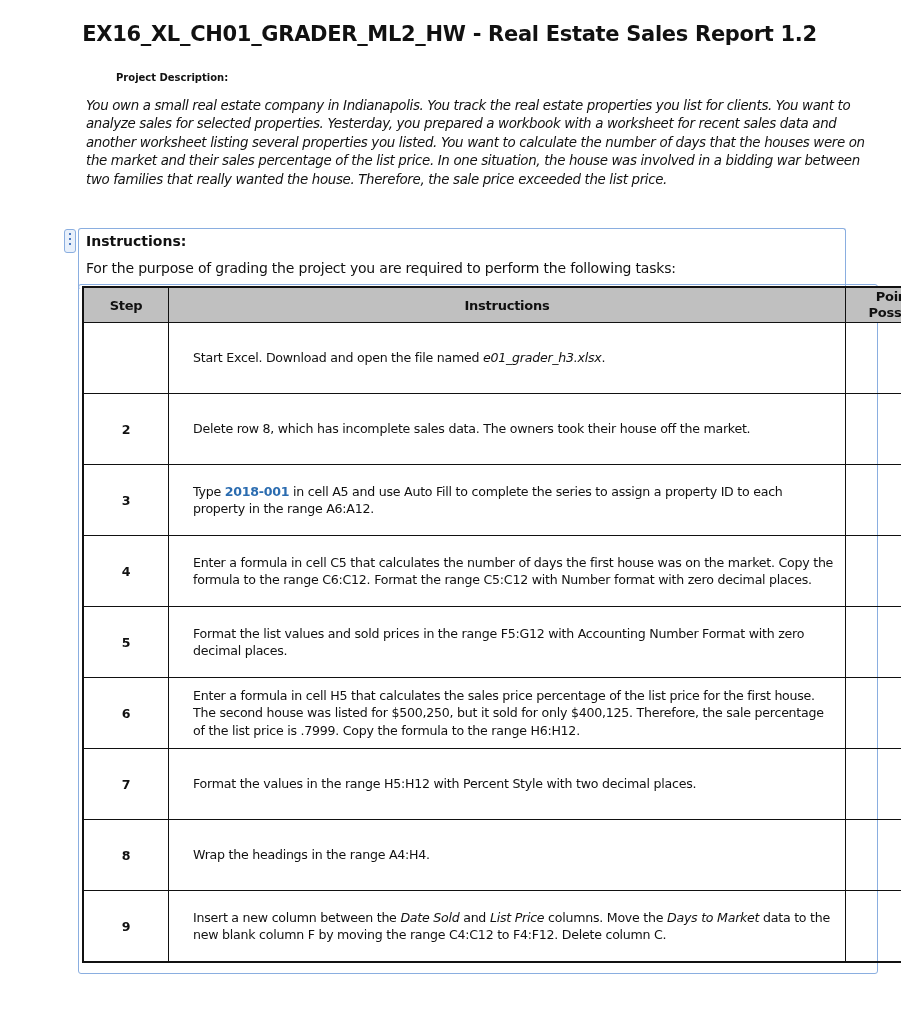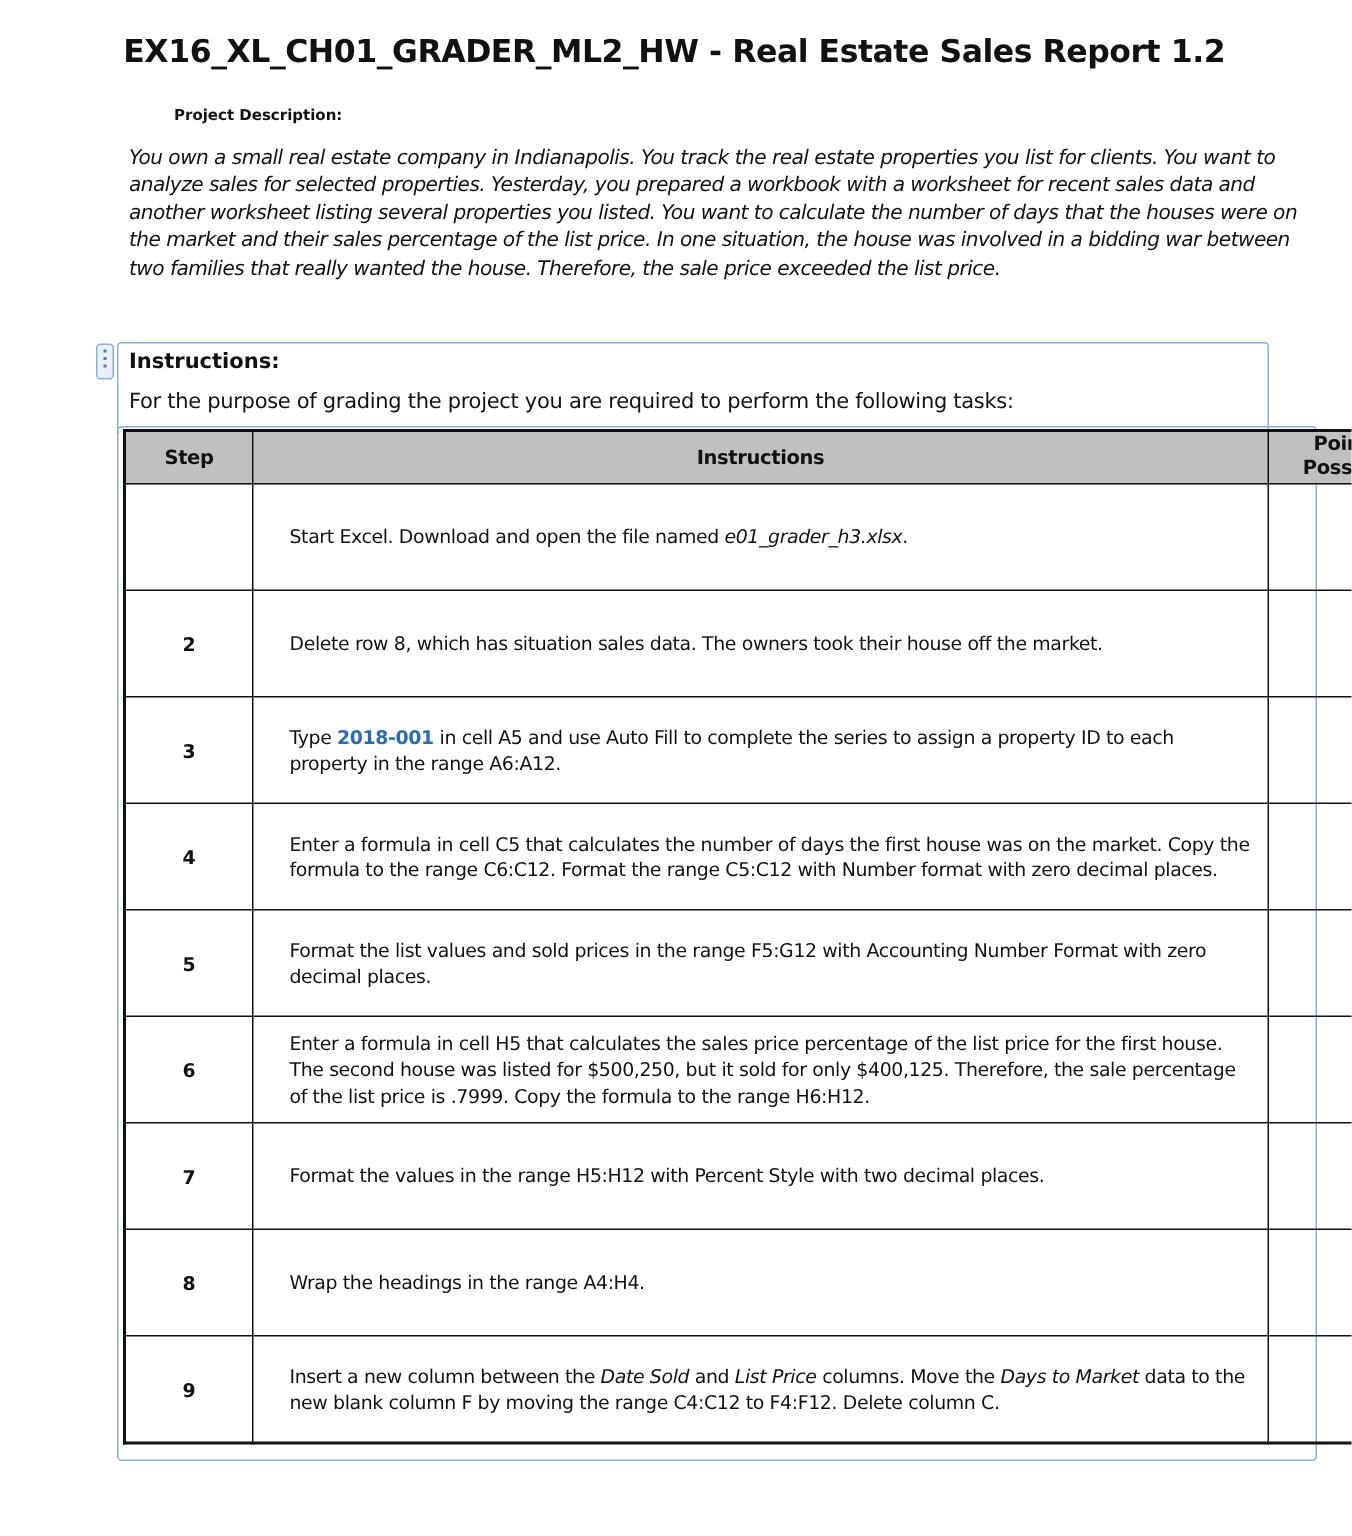--- a/index.html
+++ b/index.html
@@ -63,21 +63,21 @@
     </tr>
   </thead>
   <tbody>
     <tr>
       <td class="step"></td>
       <td class="text"><span>Start Excel. Download and open the file named </span><i>e01_grader_h3.xlsx</i><span>.</span></td>
       <td class="points">0.000</td>
     </tr>
     <tr>
       <td class="step">2</td>
-      <td class="text">Delete row 8, which has situation sales data. The owners took their house off the market.</td>
+      <td class="text">Delete row 8, which has incomplete sales data. The owners took their house off the market.</td>
       <td class="points">3.000</td>
     </tr>
     <tr>
       <td class="step">3</td>
       <td class="text"><span>Type </span><span class="hl">2018-001</span><span> in cell A5 and use Auto Fill to complete the series to assign a property ID to each property in the range A6:A12.</span></td>
       <td class="points">5.000</td>
     </tr>
     <tr>
       <td class="step">4</td>
       <td class="text">Enter a formula in cell C5 that calculates the number of days the first house was on the market. Copy the formula to the range C6:C12. Format the range C5:C12 with Number format with zero decimal places.</td>

